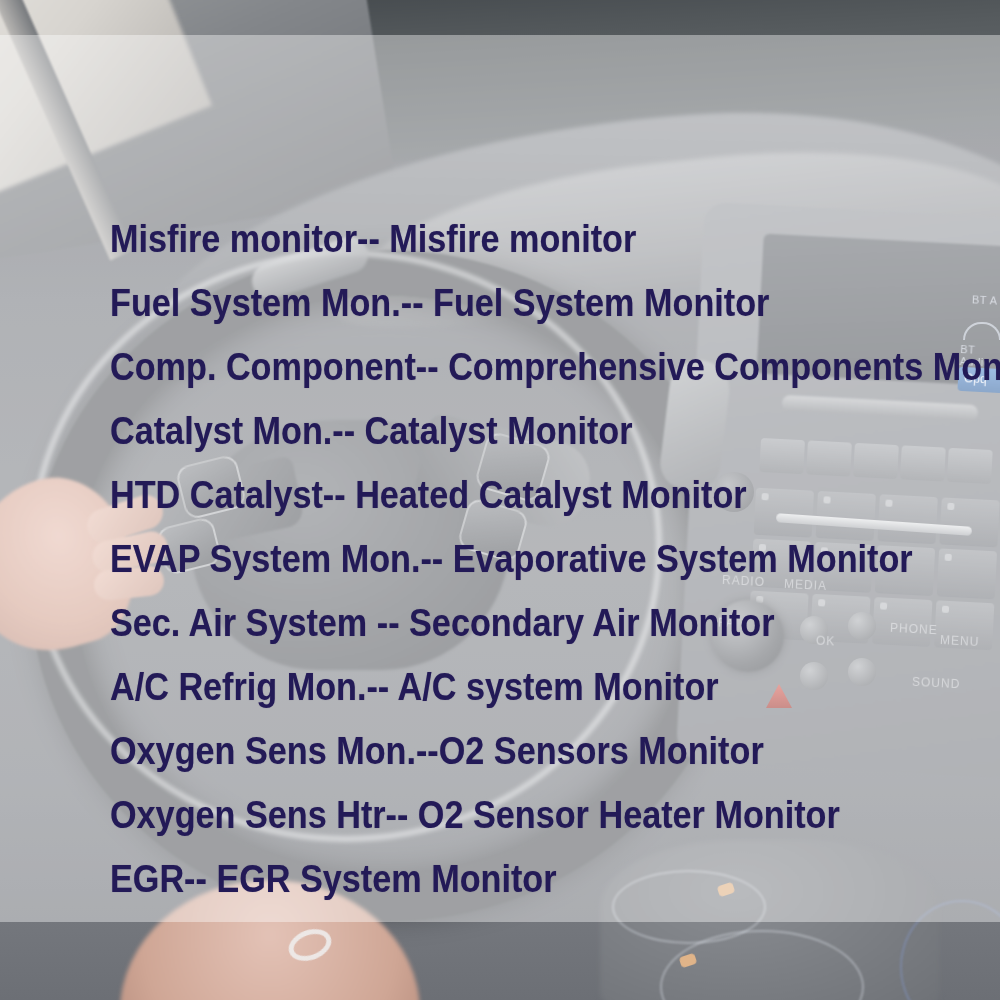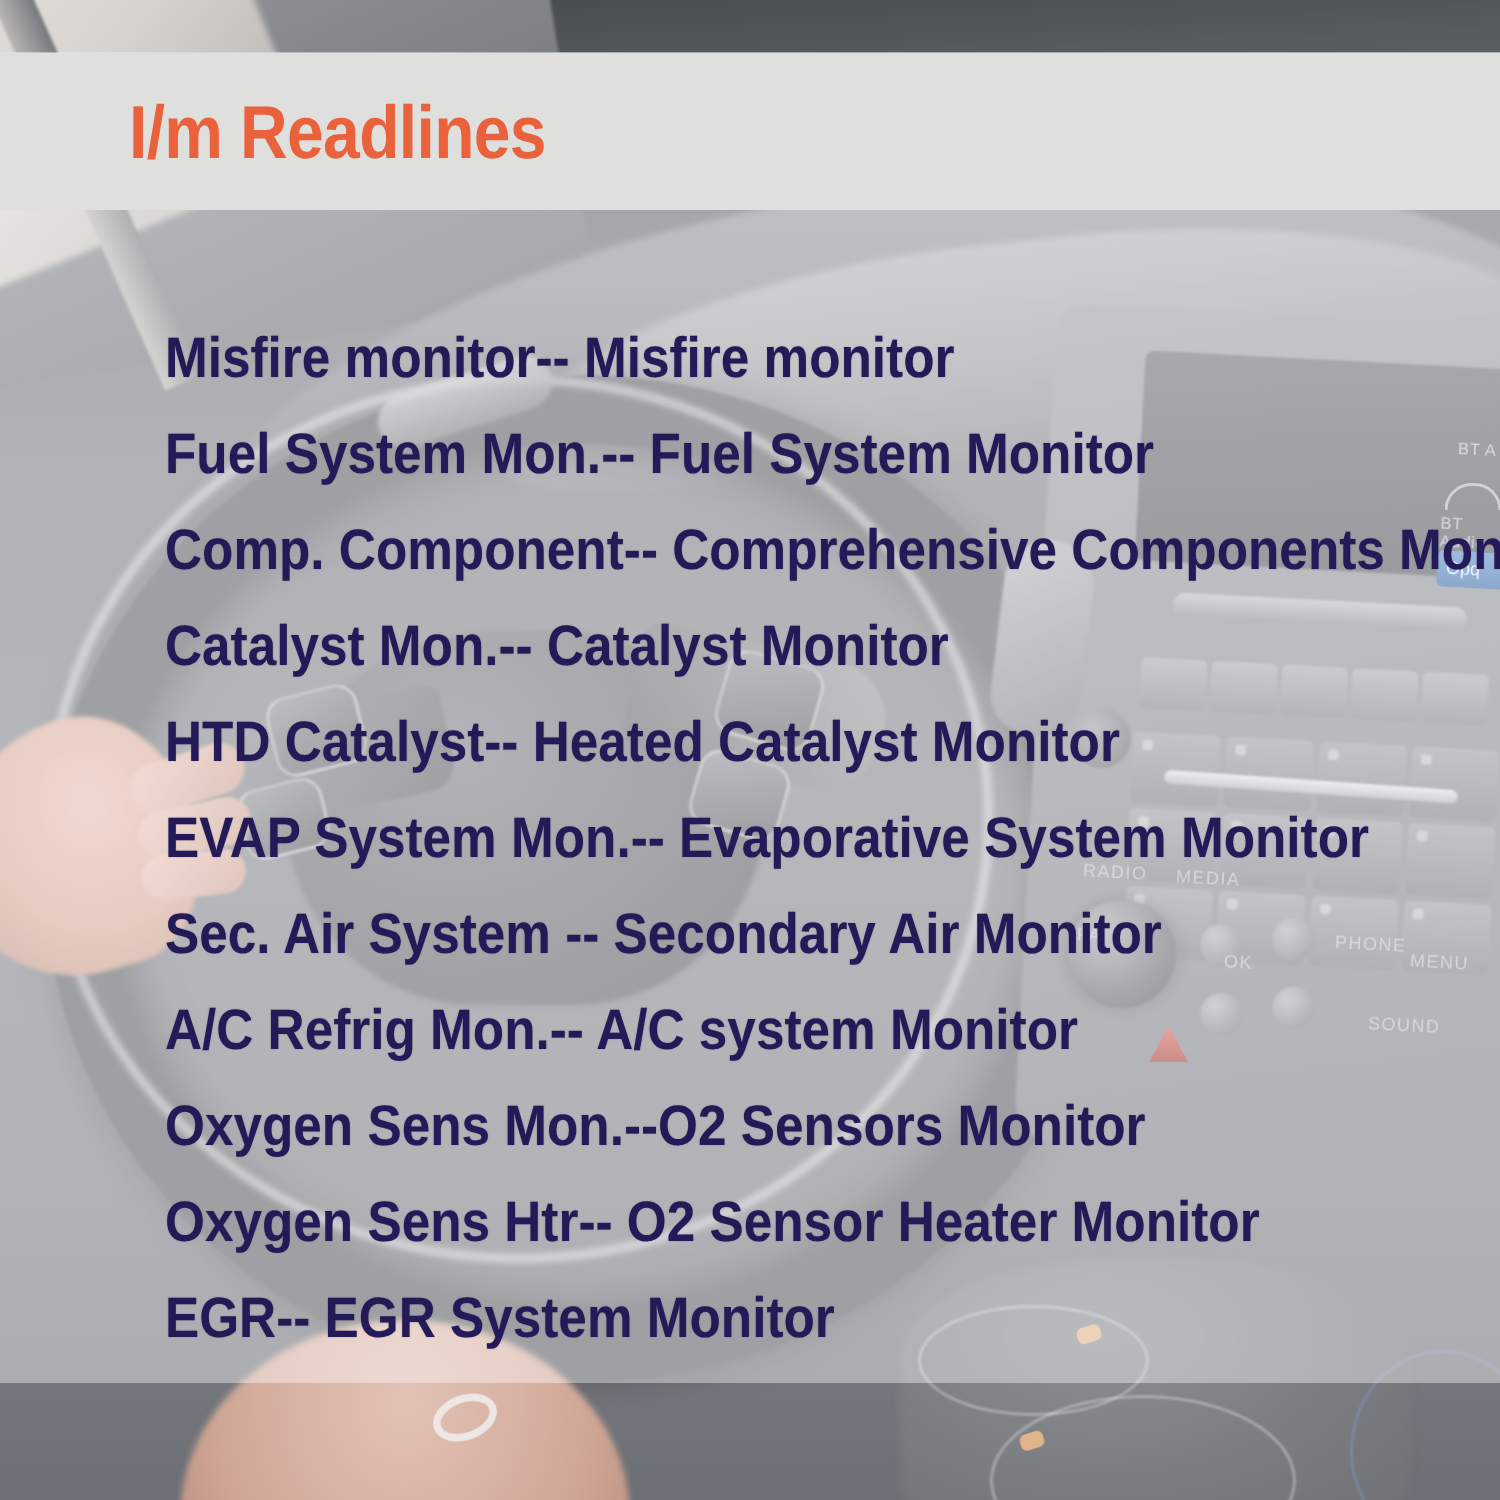--- a/index.html
+++ b/index.html
@@ -523,23 +523,20 @@
     <div class="gear-area"></div>
     <div class="wire w1"></div>
     <div class="wire w2"></div>
     <div class="wire w3"></div>
     <div class="amber a1"></div>
     <div class="amber a2"></div>
   </div>
 
   <div class="wash"></div>
 
-  <div class="header-band">
-    <div class="header-title">I/m Readlines</div>
-  </div>
 
   <div class="list">
     <div class="list-item">Misfire monitor-- Misfire monitor</div>
     <div class="list-item">Fuel System Mon.-- Fuel System Monitor</div>
     <div class="list-item">Comp. Component-- Comprehensive Components Monitor</div>
     <div class="list-item">Catalyst Mon.-- Catalyst Monitor</div>
     <div class="list-item">HTD Catalyst-- Heated Catalyst Monitor</div>
     <div class="list-item">EVAP System Mon.-- Evaporative System Monitor</div>
     <div class="list-item">Sec. Air System -- Secondary Air Monitor</div>
     <div class="list-item">A/C Refrig Mon.-- A/C system Monitor</div>

